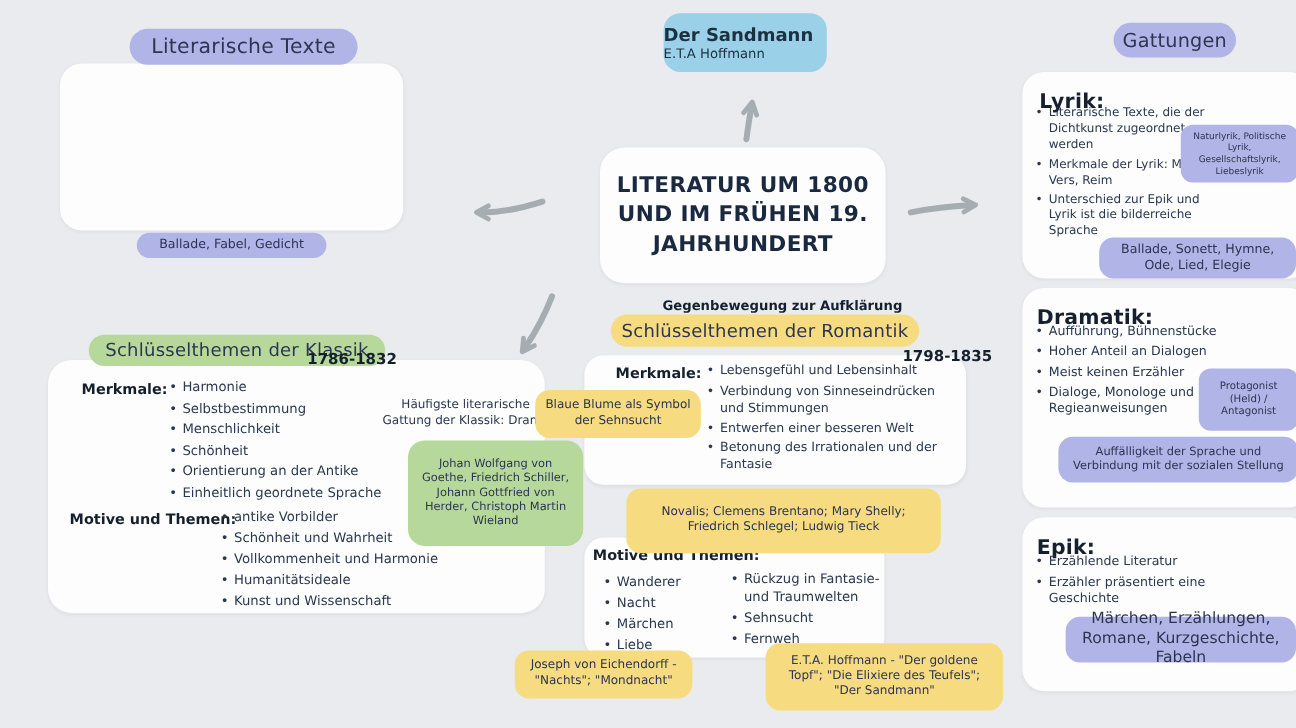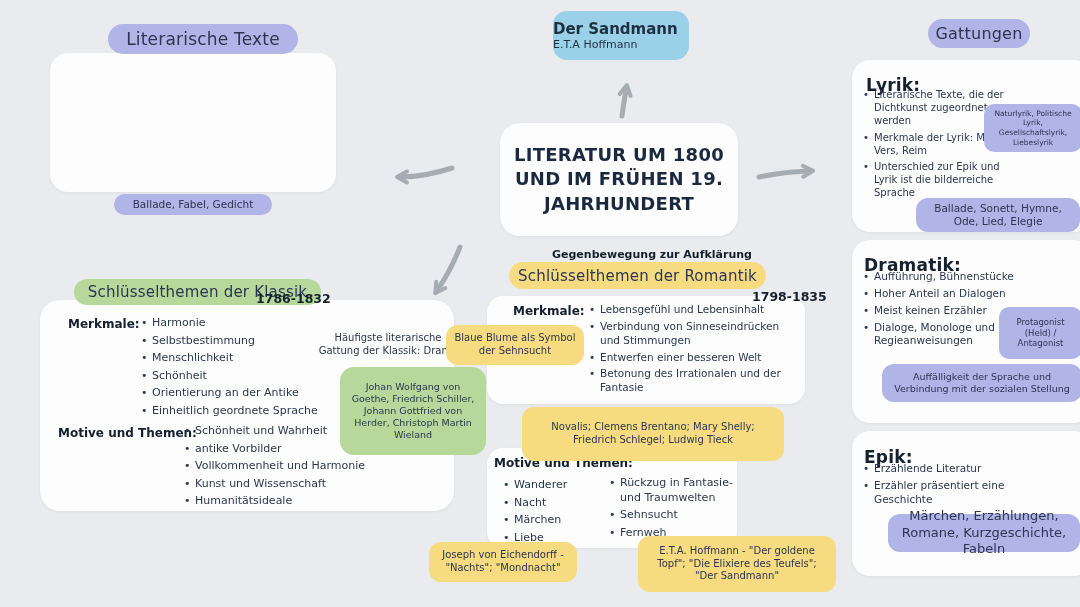--- a/index.html
+++ b/index.html
@@ -165,25 +165,25 @@
       <li>Selbstbestimmung</li>
       <li>Menschlichkeit</li>
       <li>Schönheit</li>
       <li>Orientierung an der Antike</li>
       <li>Einheitlich geordnete Sprache</li>
     </ul>
   <div class="kl-gattung-note">Häufigste literarische Gattung der Klassik: Drama</div>
   <div class="tag green kl-authors-tag">Johan Wolfgang von Goethe, Friedrich Schiller, Johann Gottfried von Herder, Christoph Martin Wieland</div>
   <div class="label-bold kl-motive-label">Motive und Themen:</div>
   <ul class="bullets kl-motive">
+      <li>antike Vorbilder</li>
       <li>Schönheit und Wahrheit</li>
-      <li>antike Vorbilder</li>
       <li>Vollkommenheit und Harmonie</li>
+      <li>Humanitätsideale</li>
       <li>Kunst und Wissenschaft</li>
-      <li>Humanitätsideale</li>
     </ul>
 
   <div class="ro-pretitle">Gegenbewegung zur Aufklärung</div>
   <div class="pill yellow ro-pill">Schlüsselthemen der Romantik</div>
   <div class="dates ro-dates">1798-1835</div>
   <div class="card ro-card-a"></div>
   <div class="label-bold ro-merkmale-label">Merkmale:</div>
   <ul class="bullets ro-merkmale">
       <li>Lebensgefühl und Lebensinhalt</li>
       <li>Verbindung von Sinneseindrücken und Stimmungen</li>

